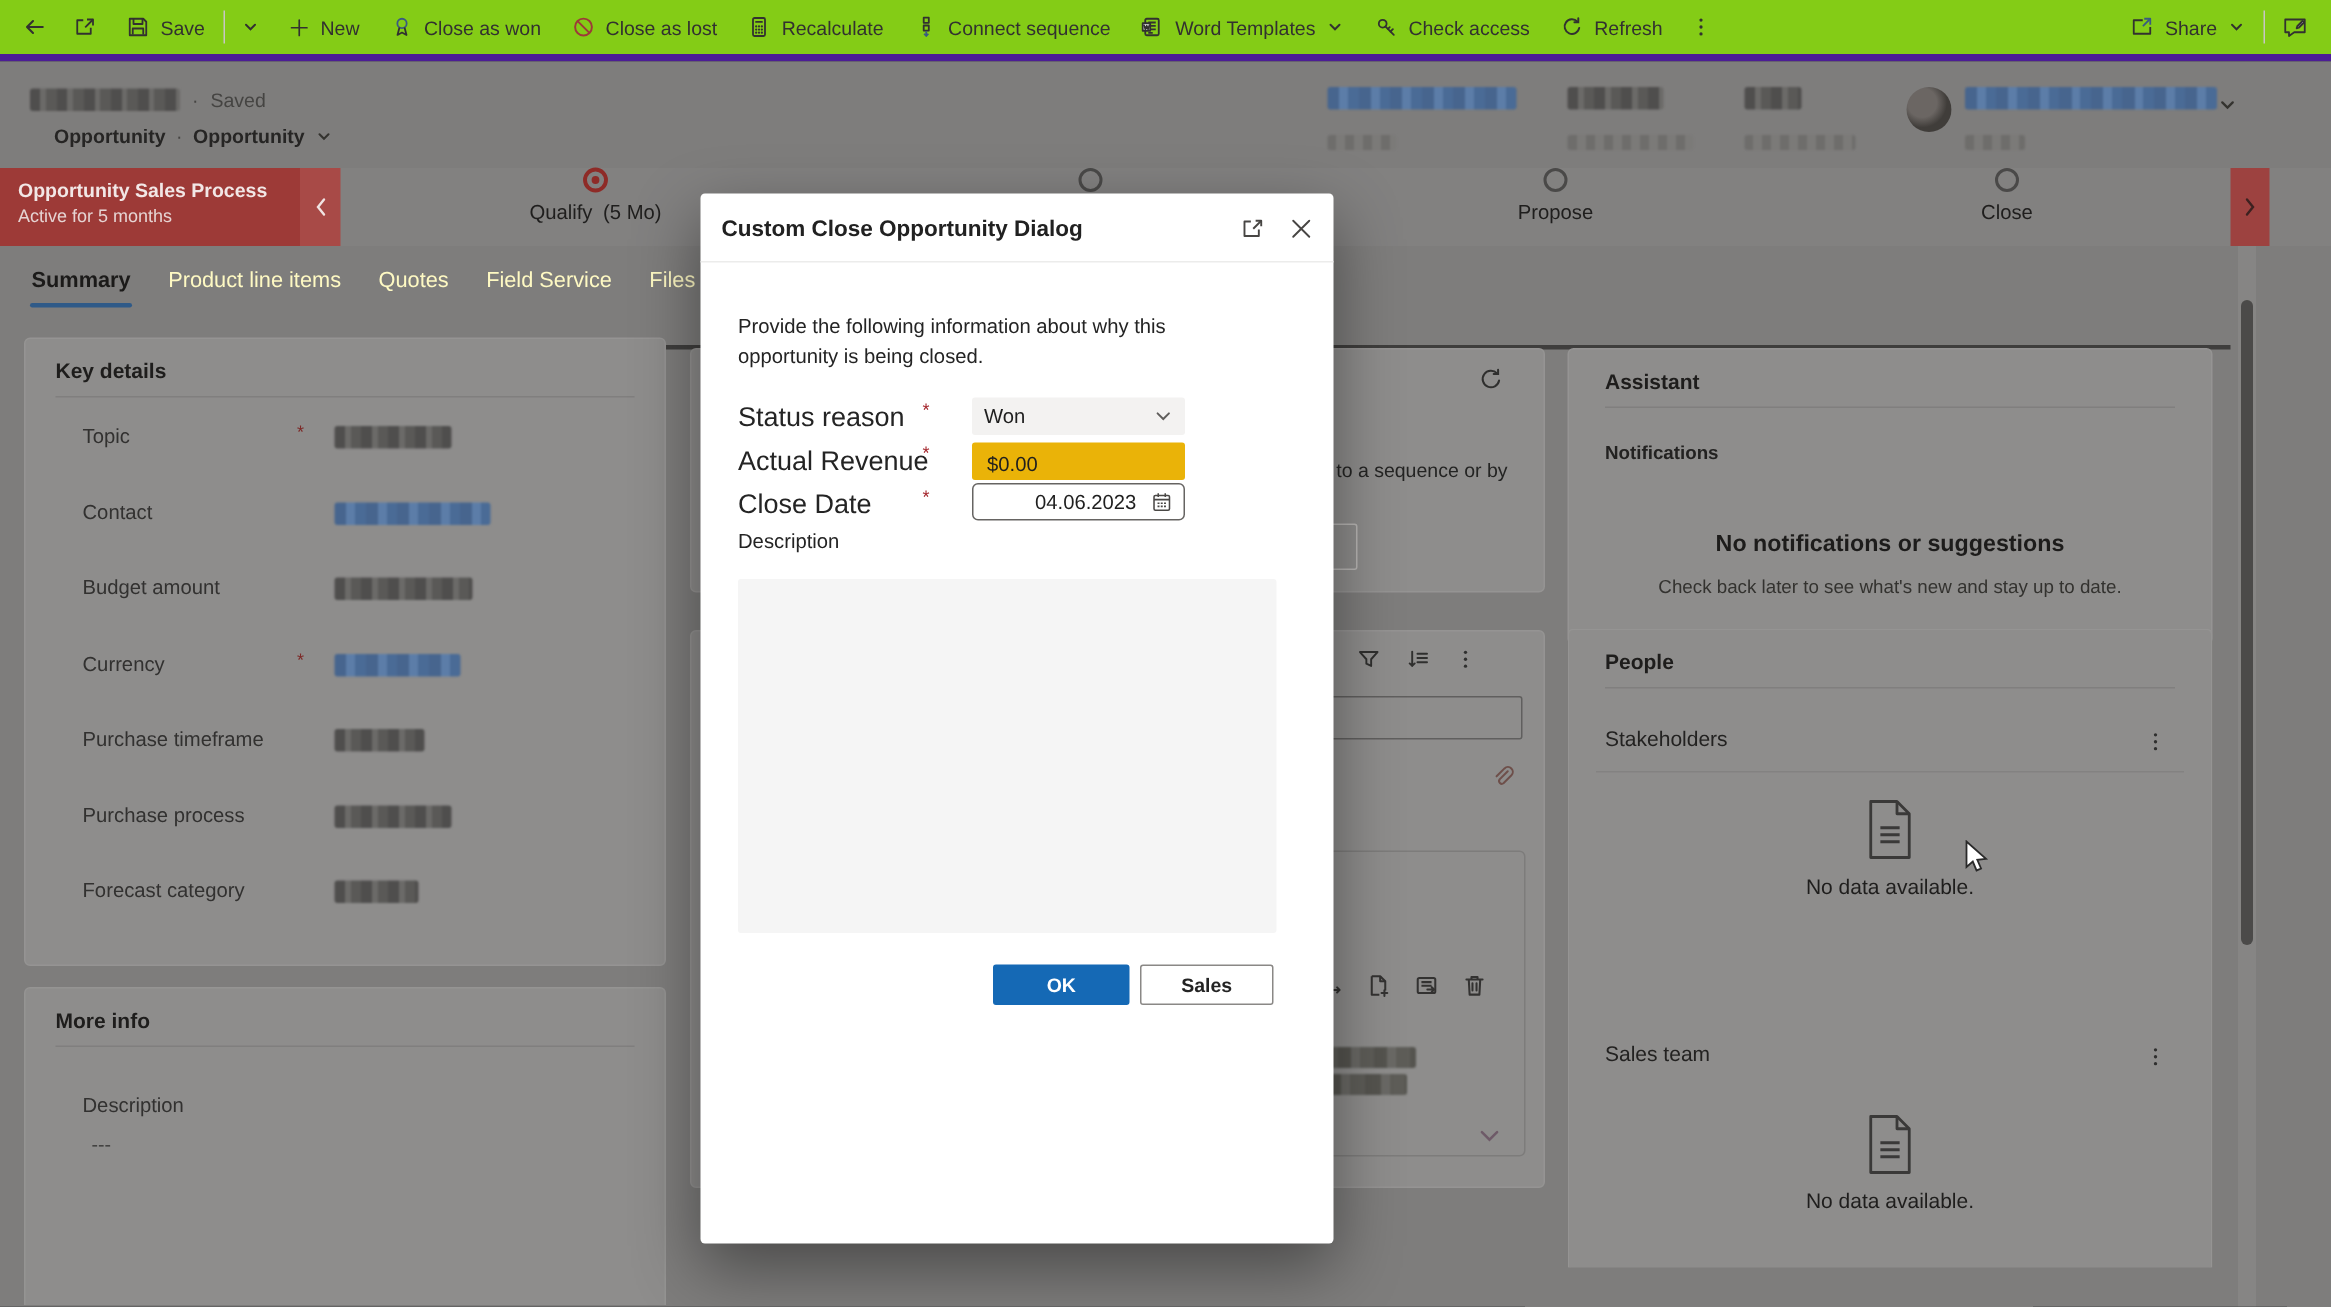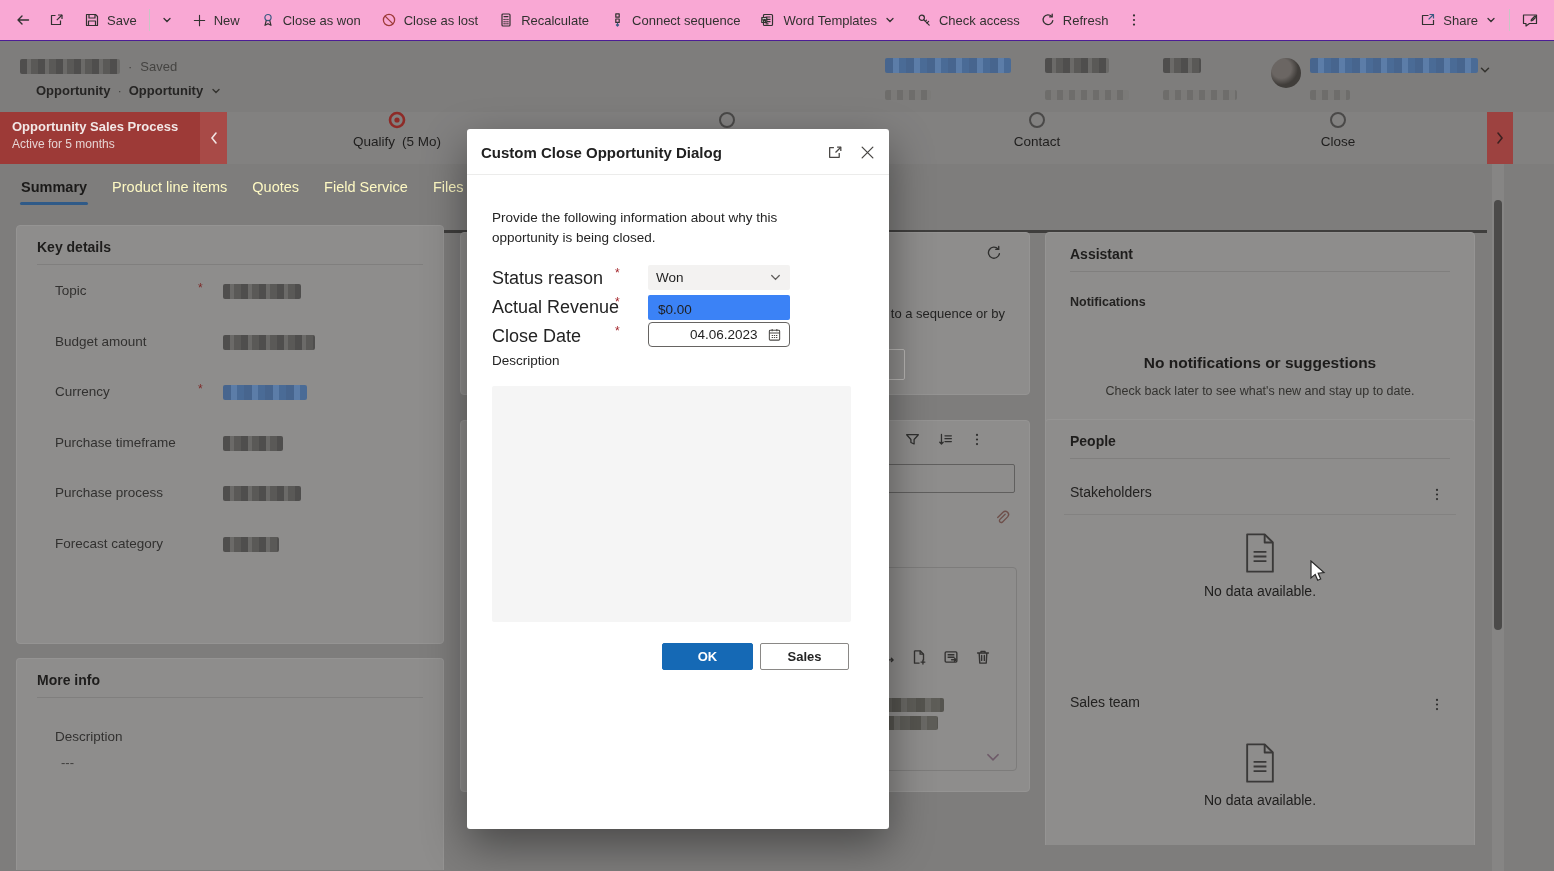--- a/index.html
+++ b/index.html
@@ -9,21 +9,21 @@
     background:#7e7d7c;
     font-family:"Liberation Sans","DejaVu Sans",sans-serif;
     color:#242424;
   }
   .ico { display:inline-flex; align-items:center; justify-content:center; flex:none; }
   .ico svg { display:block; }
 
   
   .cmdbar{
     position:absolute; left:0; top:0; width:1554px; height:41px;
-    background:#f9a8d4; border-bottom:1px solid #4c1d95;
+    background:#84cc16; border-bottom:5px solid #4c1d95;
     display:flex; align-items:center; padding:0 6px; color:#3b3a39; z-index:5;
   }
   .cmd{ display:flex; align-items:center; gap:7px; height:41px; padding:0 10px;
         font-size:13px; color:#323130; cursor:default; white-space:nowrap; }
   .cmd.icon-only{ padding:0 9px; }
   .vsep{ width:1px; height:22px; background:#c8c6c4; margin:0 2px; flex:none; }
   .spacer{ flex:1; }
 
   
   .rec-head{ position:absolute; left:0; top:41px; width:1554px; height:71px; }
@@ -130,21 +130,21 @@
   .dlg-head{ display:flex; align-items:center; padding:15px 14px 13px 14px; border-bottom:1px solid #ececeb; }
   .dlg-title{ font-size:15px; font-weight:700; color:#212121; flex:1; }
   .dlg-head .ico{ color:#484644; margin-left:16px; cursor:default; }
   .dlg-intro{ position:absolute; left:25px; top:79px; width:330px; font-size:13.5px; line-height:20px; color:#242424; }
   .frow-lb{ position:absolute; left:25px; font-size:18px; color:#242424; }
   .frow-st{ position:absolute; left:148px; font-size:12px; color:#a4262c; }
   .fctrl{ position:absolute; left:181px; width:142px; height:25px; font-size:13.5px; color:#1f1f1f; }
   .dd{ background:#f3f2f1; border-radius:2px; display:flex; align-items:center; padding:0 8px; }
   .dd .ddv{ flex:1; }
   .dd .ico{ color:#605e5c; }
-  .inp{ background:#3b82f6; border-radius:2px; display:flex; align-items:flex-end; padding:2px 0 3px 10px; }
+  .inp{ background:#eab308; border-radius:2px; display:flex; align-items:flex-end; padding:2px 0 3px 10px; }
   .date{ background:#fff; border:1px solid #666462; border-radius:4px; display:flex; align-items:center;
          padding:0 7px 0 10px; }
   .date .dv{ flex:1; }
   .date .ico{ color:#4a4846; }
   .dlg-desc-lb{ position:absolute; left:25px; top:224px; font-size:13.5px; color:#242424; }
   .dlg-ta{ position:absolute; left:25px; top:257px; width:359px; height:236px; background:#f5f5f5;
            border:none; border-radius:2px; resize:none; font-family:inherit; }
   .dlg-btn{ position:absolute; top:514px; height:27px; border-radius:2px; font-size:13px; font-weight:700;
             display:flex; align-items:center; justify-content:center; cursor:default; }
   .btn-ok{ left:195px; width:91px; background:#1569b5; color:#fff; border:1px solid #1569b5; }
@@ -379,21 +379,21 @@
         <span>Qualify</span>
         <span>(5 Mo)</span>
       </span>
   </div>
   <div class="stage" style="left:727px;">
     <span class="ring"></span>
   </div>
   <div class="stage" style="left:1037px;">
     <span class="ring"></span>
     <span class="lbl">
-        <span>Contact</span>
+        <span>Propose</span>
       </span>
   </div>
   <div class="stage" style="left:1338px;">
     <span class="ring"></span>
     <span class="lbl">
         <span>Close</span>
       </span>
   </div>
   <div class="bpf-next">
     <span class="ico">
@@ -411,20 +411,24 @@
     <div class="tab">Files</div>
   </div>
 
   <div class="card kd">
     <div class="card-title">Key details</div>
     <div class="card-div"></div>
     <div class="kd-row">
       <span class="lb">Topic</span>
       <span class="st">*</span>
       <span class="val blur blur-dark" style="width:78px;"></span>
+    </div>
+    <div class="kd-row">
+      <span class="lb">Contact</span>
+      <span class="val blur blur-blue" style="width:104px;"></span>
     </div>
     <div class="kd-row">
       <span class="lb">Budget amount</span>
       <span class="val blur blur-dark" style="width:92px;"></span>
     </div>
     <div class="kd-row">
       <span class="lb">Currency</span>
       <span class="st">*</span>
       <span class="val blur blur-blue" style="width:84px;"></span>
     </div>

